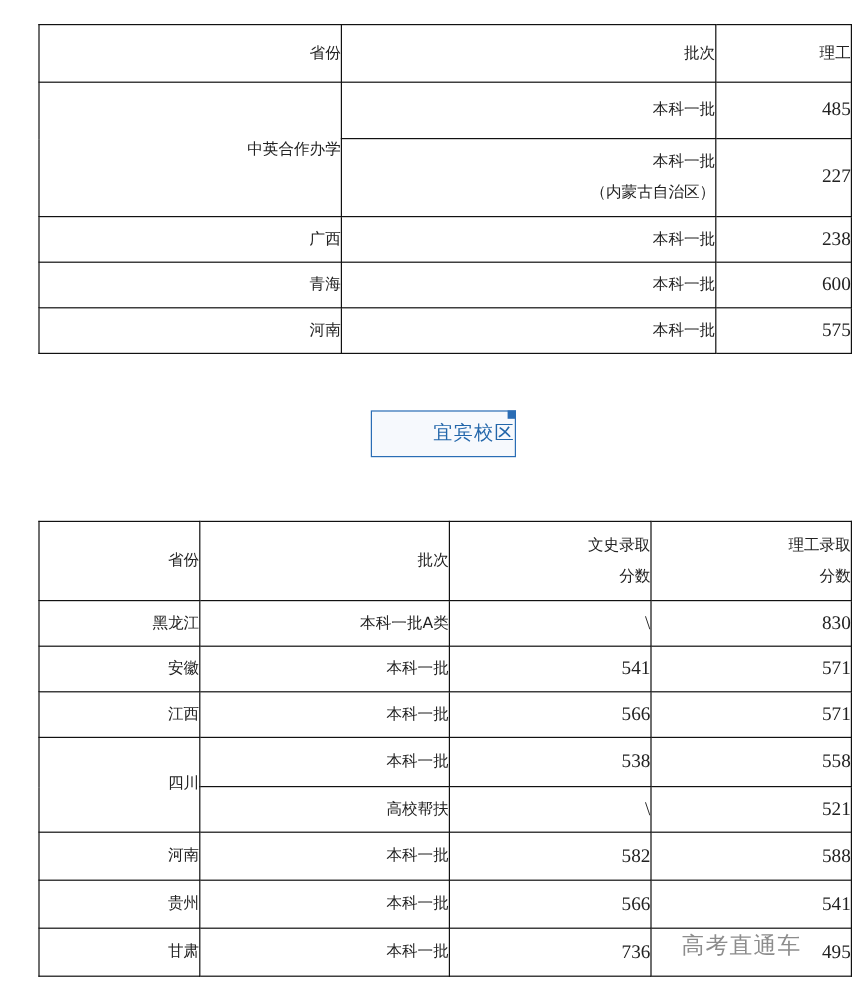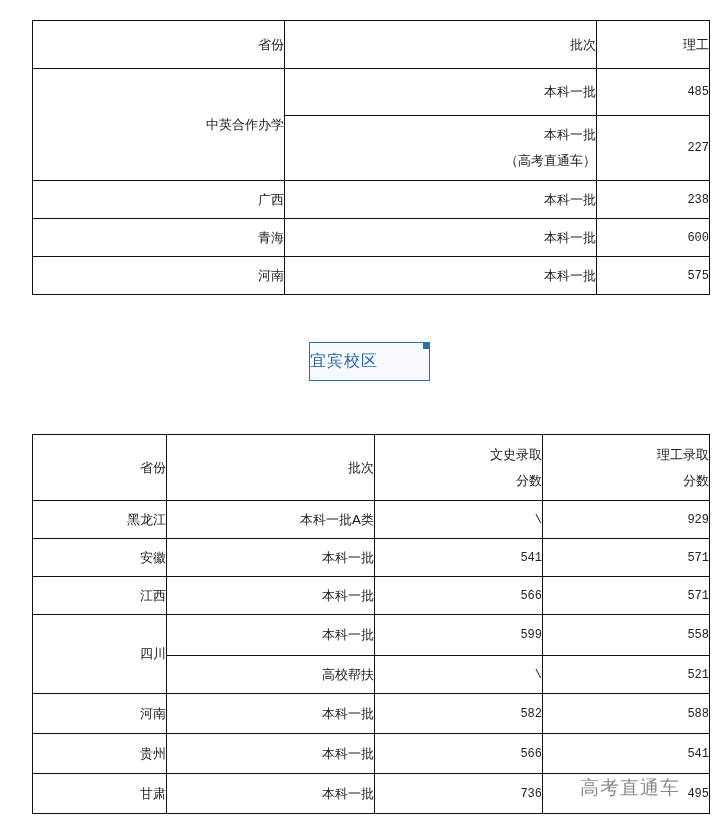--- a/index.html
+++ b/index.html
@@ -4,24 +4,24 @@
 <style>
   html, body { margin: 0; padding: 0; background: #ffffff; }
   body { width: 719px; height: 828px; position: relative; overflow: hidden;
          font-family: "DejaVu Sans", "Liberation Sans", sans-serif; color: #222; font-size: 13px; }
   table { border-collapse: collapse; position: absolute; table-layout: fixed; }
   td { border: 1px solid #111; text-align: right; vertical-align: middle; padding: 0; line-height: 26px; }
   #t1 { left: 32px; top: 20px; width: 677px; }
   #t2 { left: 32px; top: 434px; width: 677px; }
   .campus-btn { position: absolute; left: 309px; top: 342px; width: 121px; height: 39px;
     border: 1px solid #2a6db5; background: #f6f9fd; color: #2266aa; font-size: 16px;
-    display: flex; align-items: center; justify-content: flex-start; box-sizing: border-box; letter-spacing: 1px; }
+    display: flex; align-items: center; justify-content: flex-end; box-sizing: border-box; letter-spacing: 1px; }
   .campus-btn .corner { position: absolute; right: -1px; top: -1px; width: 7px; height: 7px; background: #2a6db5; }
-  .watermark { position: absolute; left: 580px; top: 775px; font-size: 19px; color: rgba(120,120,120,0.85); letter-spacing: 1px; }
-  .num { font-family: Liberation Mono, monospace; font-size: 12px; }
+  .watermark { position: absolute; left: 568px; top: 775px; font-size: 19px; color: rgba(120,120,120,0.85); letter-spacing: 1px; }
+  .num { font-family: Liberation Serif, serif; font-size: 16px; }
 </style>
 </head>
 <body>
 
 <table id="t1">
   <colgroup>
       <col style="width:252px">
       <col style="width:312px">
       <col style="width:113px">
     </colgroup>
@@ -32,21 +32,21 @@
     <td>理工</td>
   </tr>
   <tr style="height:47px">
     <td rowspan="2">中英合作办学</td>
     <td>本科一批</td>
     <td class="num">485</td>
   </tr>
   <tr style="height:65px">
     <td>
       <div>本科一批</div>
-      <div>（高考直通车）</div>
+      <div>（内蒙古自治区）</div>
     </td>
     <td class="num">227</td>
   </tr>
   <tr style="height:38px">
     <td>广西</td>
     <td>本科一批</td>
     <td class="num">238</td>
   </tr>
   <tr style="height:38px">
     <td>青海</td>
@@ -83,38 +83,38 @@
     </td>
     <td>
       <div>理工录取</div>
       <div>分数</div>
     </td>
   </tr>
   <tr style="height:38px">
     <td>黑龙江</td>
     <td>本科一批A类</td>
     <td class="num">\</td>
-    <td class="num">929</td>
+    <td class="num">830</td>
   </tr>
   <tr style="height:38px">
     <td>安徽</td>
     <td>本科一批</td>
     <td class="num">541</td>
     <td class="num">571</td>
   </tr>
   <tr style="height:38px">
     <td>江西</td>
     <td>本科一批</td>
     <td class="num">566</td>
     <td class="num">571</td>
   </tr>
   <tr style="height:41px">
     <td rowspan="2">四川</td>
     <td>本科一批</td>
-    <td class="num">599</td>
+    <td class="num">538</td>
     <td class="num">558</td>
   </tr>
   <tr style="height:38px">
     <td>高校帮扶</td>
     <td class="num">\</td>
     <td class="num">521</td>
   </tr>
   <tr style="height:40px">
     <td>河南</td>
     <td>本科一批</td>

